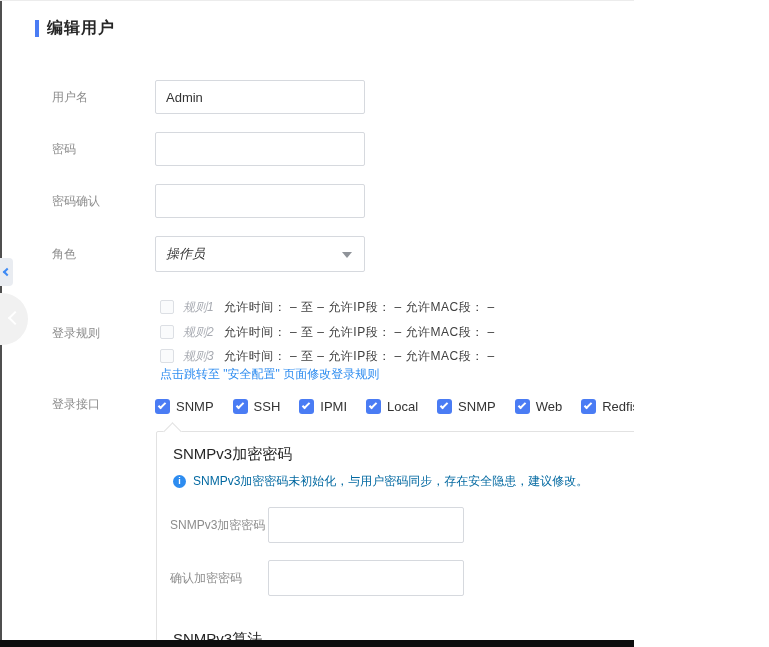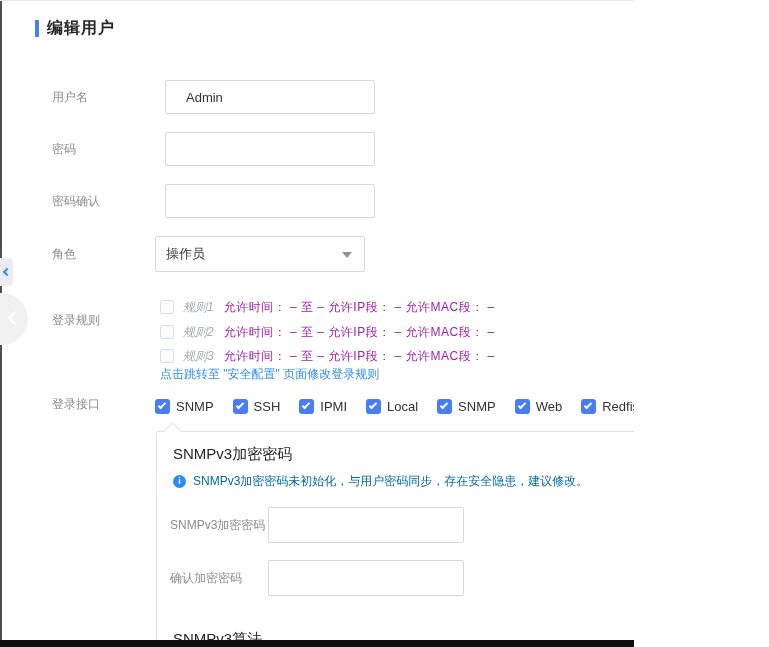--- a/index.html
+++ b/index.html
@@ -15,46 +15,46 @@
   
   .title-row { position:absolute; left:35px; top:17px; display:flex; align-items:center; }
   .accent-bar { width:4px; height:17px; background:#4a7cf4; margin-right:8px; }
   .page-title { font-size:16px; font-weight:700; color:#262626; letter-spacing:1px; }
 
   
   .f-label { position:absolute; left:52px; font-size:12px; color:#8c8c8c; line-height:14px; }
 
   
   .t-input {
-    position:absolute; left:165px; width:210px; height:34px;
+    position:absolute; left:155px; width:210px; height:34px;
     border:1px solid #d6d9de; border-radius:2px; background:#fff;
-    font-size:13px; color:#333; padding:0 20px; outline:none;
+    font-size:13px; color:#333; padding:0 10px; outline:none;
     font-family:"Liberation Sans","DejaVu Sans",sans-serif;
   }
   
   .sel-box {
     position:absolute; left:155px; top:235px; width:210px; height:36px;
     border:1px solid #d6d9de; border-radius:2px; background:#fff;
-    display:flex; align-items:center; padding:8px 10px; cursor:pointer;
+    display:flex; align-items:center; padding:8px 10px; cursor:pointer;font-style:italic;
   }
   .sel-value { font-size:13px; color:#333; }
   .caret-down {
     position:absolute; right:12px; top:15px; width:0; height:0;
     border-left:5px solid transparent; border-right:5px solid transparent;
     border-top:6px solid #8f9399;
   }
 
   
   .rule-row { position:absolute; left:160px; display:flex; align-items:center; height:16px; }
   .cb-disabled {
     width:14px; height:14px; border:1px solid #dcdfe4; border-radius:2px;
     background:#fafbfc; margin-right:9px; flex:none;
   }
   .rule-name { font-size:12px; color:#a8abb2; margin-right:10px;font-style:italic; }
-  .rule-detail { font-size:12px; color:#a21caf; letter-spacing:0.5px; }
+  .rule-detail { font-size:12px; color:#404040; letter-spacing:0.5px; }
   .rules-link { position:absolute; left:160px; top:365px; font-size:12px; color:#2d8cf0; cursor:pointer; }
 
   
   .iface-row { position:absolute; left:155px; top:398px; display:flex; align-items:center; }
   .iface-item { display:flex; align-items:center; margin-right:19px; cursor:pointer; }
   .cb-checked {
     width:15px; height:15px; background:#4a7cf4; border-radius:3px;
     position:relative; margin-right:6px; flex:none;
   }
   .check-mark {
@@ -137,21 +137,21 @@
 
   <label class="f-label" style="top:193px">密码确认</label>
   <input class="t-input" style="top: 183px;" type="password" value="">
 
   <label class="f-label" style="top:246px">角色</label>
   <div class="sel-box">
     <span class="sel-value">操作员</span>
     <span class="caret-down"></span>
   </div>
 
-  <label class="f-label" style="top:312px">登录规则</label>
+  <label class="f-label" style="top:325px">登录规则</label>
 
   <div class="rule-row" style="top:298px">
     <span class="cb-disabled"></span>
     <span class="rule-name">规则1</span>
     <span class="rule-detail">允许时间： – 至 – 允许IP段： – 允许MAC段： –</span>
   </div>
   <div class="rule-row" style="top:323px">
     <span class="cb-disabled"></span>
     <span class="rule-name">规则2</span>
     <span class="rule-detail">允许时间： – 至 – 允许IP段： – 允许MAC段： –</span>

